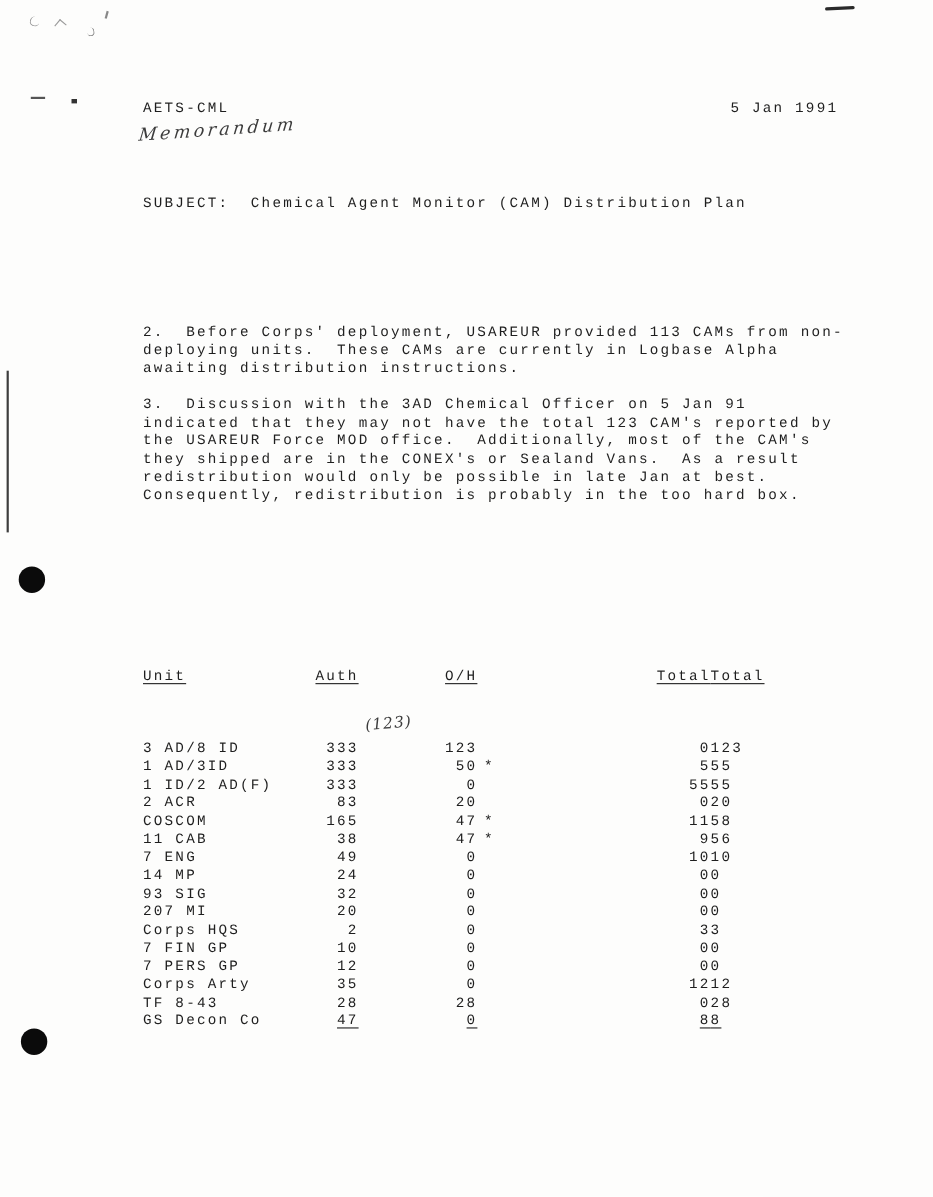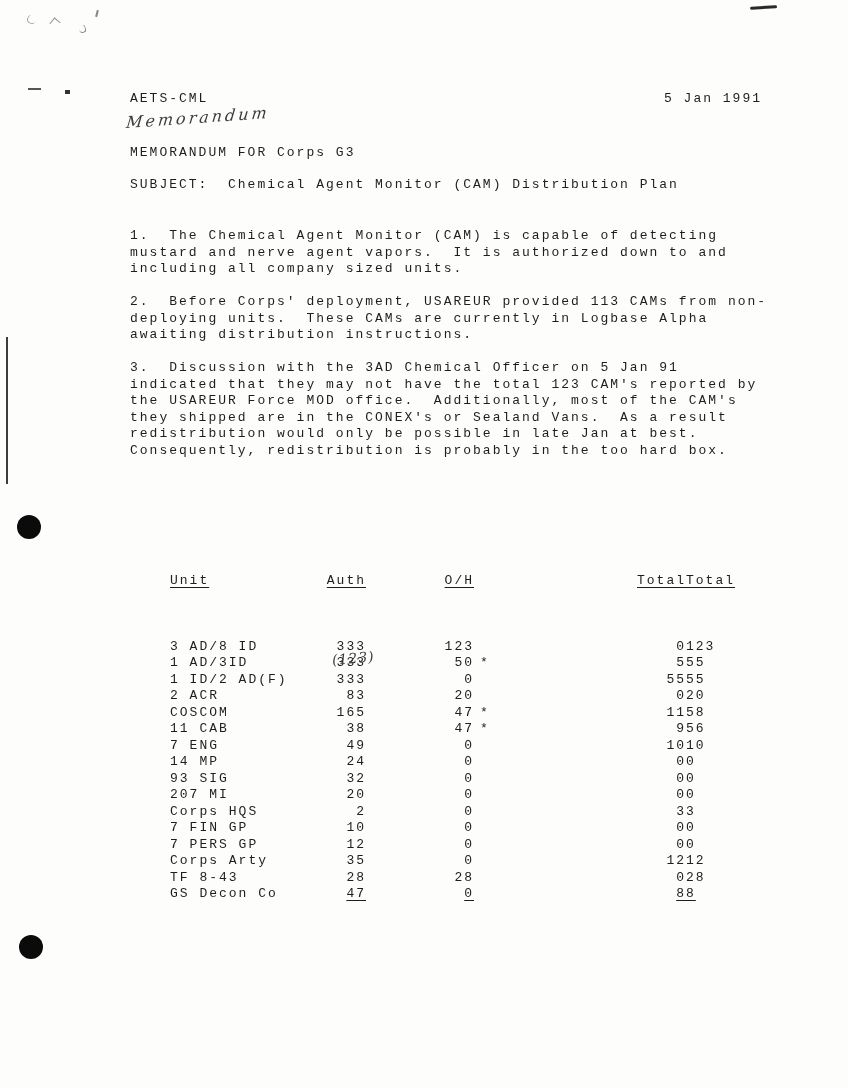--- a/index.html
+++ b/index.html
@@ -11,21 +11,21 @@
     color:#1e1e1e; font-size:13px; letter-spacing:2px; line-height:16.5px;
   }
   .block { position:absolute; left:130px; white-space:pre; }
   .header-line { top:91px; width:632px; display:flex; justify-content:space-between; }
   .memo-for    { top:145px; }
   .subject     { top:177px; }
   .para1 { top:228px; }
   .para2 { top:294px; }
   .para3 { top:360px; }
   .para4 { top:477px; }
-  .tablewrap { top:540px; width:632px;margin-left:40px; }
+  .tablewrap { top:574px; width:632px; }
   .footnote { top:905px; }
 
   .tbl-row { display:flex; }
   .c-unit  { width:152px; text-align:left; }
   .c-auth  { width:44px;  text-align:right; }
   .c-oh    { width:108px; text-align:right; }
   .c-star  { width:22px;  padding-left:6px; text-align:left; }
   .c-issue { width:190px; text-align:right; }
   .c-total { width:116px; }
   .tbl-head span { text-decoration:underline; text-underline-offset:3px; }
@@ -76,27 +76,23 @@
   <div class="artifact hole1"></div>
   <div class="artifact hole2"></div>
 
   <div class="block header-line">
     <span>AETS-CML</span>
     <span>5 Jan 1991</span>
   </div>
 
   <div class="handwritten hw-memo">Memorandum</div>
 
-  <div class="block memo-for">MEMORANDUM FOR Corps G3</div>
 
   <div class="block subject">SUBJECT:  Chemical Agent Monitor (CAM) Distribution Plan</div>
 
-  <div class="block para1">1.  The Chemical Agent Monitor (CAM) is capable of detecting
-mustard and nerve agent vapors.  It is authorized down to and
-including all company sized units.</div>
   <div class="block para2">2.  Before Corps' deployment, USAREUR provided 113 CAMs from non-
 deploying units.  These CAMs are currently in Logbase Alpha
 awaiting distribution instructions.</div>
   <div class="block para3">3.  Discussion with the 3AD Chemical Officer on 5 Jan 91
 indicated that they may not have the total 123 CAM's reported by
 the USAREUR Force MOD office.  Additionally, most of the CAM's
 they shipped are in the CONEX's or Sealand Vans.  As a result
 redistribution would only be possible in late Jan at best.
 Consequently, redistribution is probably in the too hard box.</div>
 

